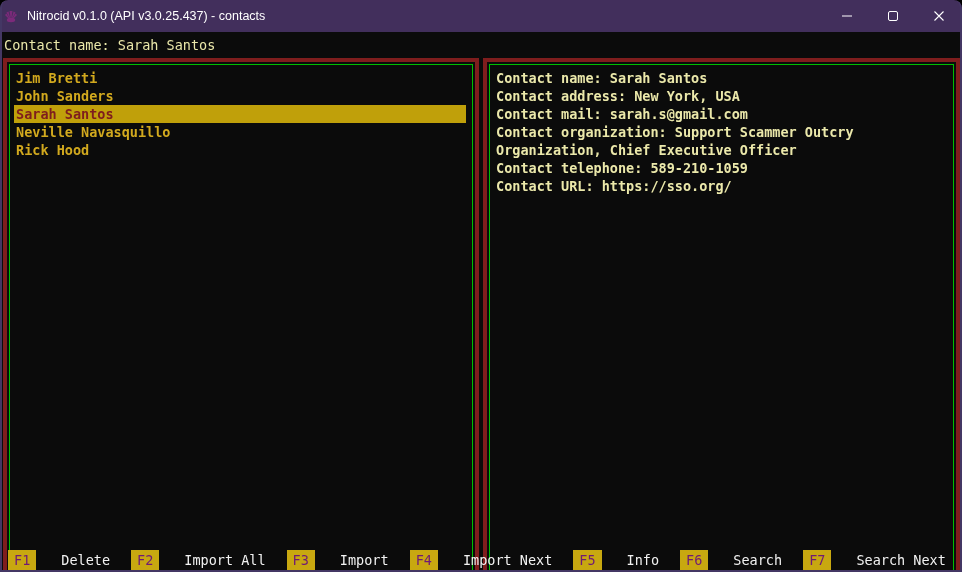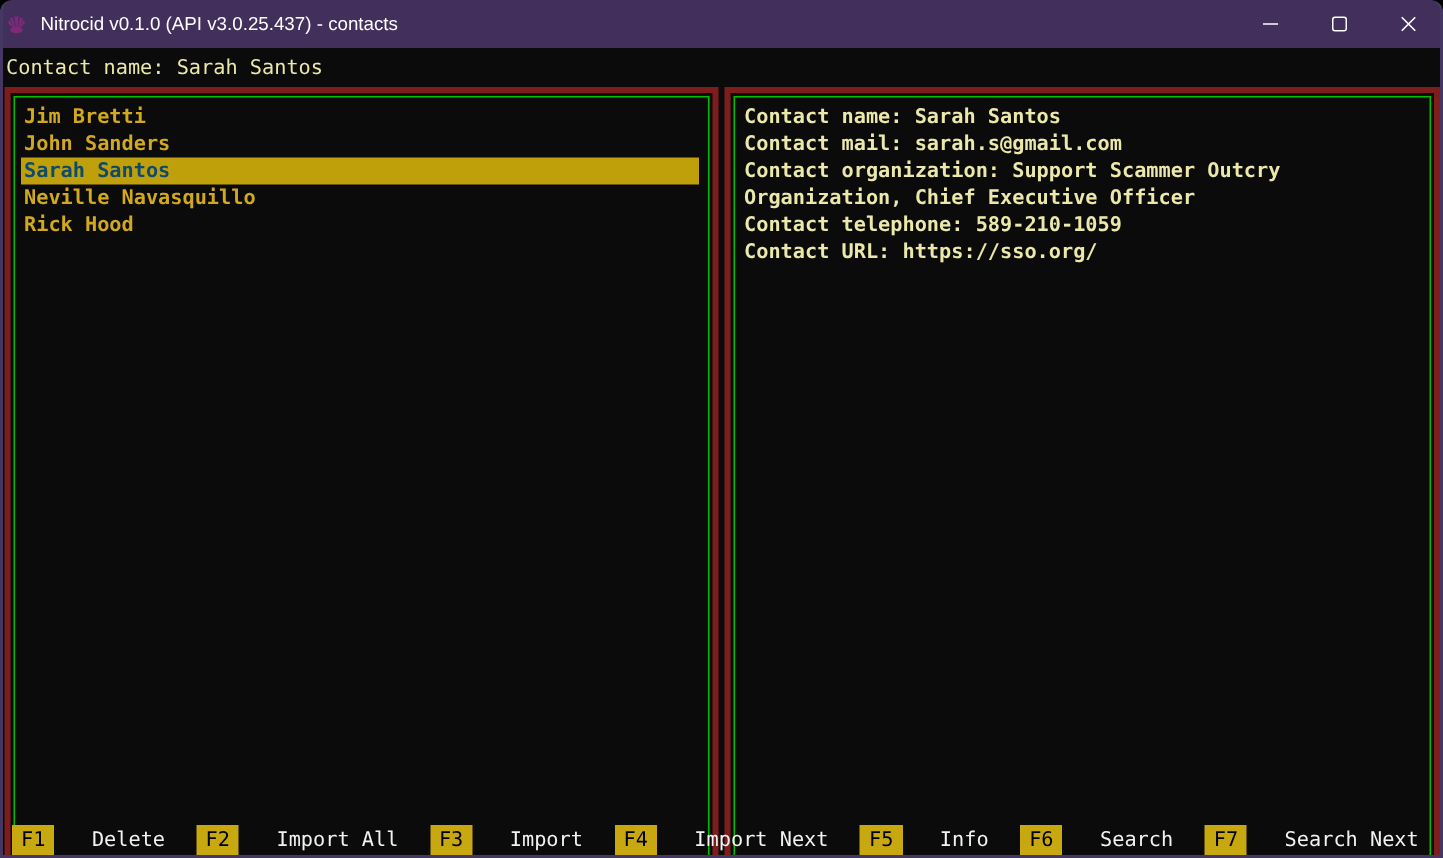--- a/index.html
+++ b/index.html
@@ -63,40 +63,40 @@
   .panel-left  { left: 3px;  width: 476px; }
   .panel-right { left: 483px; width: 477px; }
 
   .list-item {
     height: 18px; line-height: 18px;
     font-size: 13.5px; color: #d2a91e;
     white-space: pre; padding-left: 2px;
     cursor: default;
   }
   .list-item.selected {
-    background: #c0a00a; color: #0c4a6e;
+    background: #c0a00a; color: #7f1d1d;
     margin-right: 3px;
   }
 
   .detail-line {
     height: 18px; line-height: 18px;
     font-size: 13.5px; color: #ebe8aa;
     white-space: pre; padding-left: 2px;
   }
 
   
   .statusbar {
     position: absolute; left: 0; right: 2px; bottom: 2px; height: 20px;
     display: flex; align-items: center;
     padding-left: 8px;
     font-size: 13.5px; white-space: pre;
   }
   .key-group { display: flex; align-items: center; margin-right: 21px; }
   .key-badge {
-    background: #c8a810; color: #000000;
+    background: #c8a810; color: #701a75;
     height: 20px; line-height: 20px;
     padding: 0 6px;
   }
   .key-label { color: #f2f2f2; margin-left: 25px; }
   .right-key { margin-left: auto; }
 </style>
 </head>
 <body>
 
 <div class="window">
@@ -142,20 +142,21 @@
       <div class="list-item">John Sanders</div>
       <div class="list-item selected">Sarah Santos</div>
       <div class="list-item">Neville Navasquillo</div>
       <div class="list-item">Rick Hood</div>
     </div>
   </div>
 
   <div class="panel panel-right">
     <div class="panel-inner">
       <div class="detail-line">Contact name: Sarah Santos</div>
+      <div class="detail-line">Contact address: New York, USA</div>
       <div class="detail-line">Contact mail: sarah.s@gmail.com</div>
       <div class="detail-line">Contact organization: Support Scammer Outcry</div>
       <div class="detail-line">Organization, Chief Executive Officer</div>
       <div class="detail-line">Contact telephone: 589-210-1059</div>
       <div class="detail-line">Contact URL: https://sso.org/</div>
     </div>
   </div>
 
   <div class="statusbar">
     <div class="key-group">

